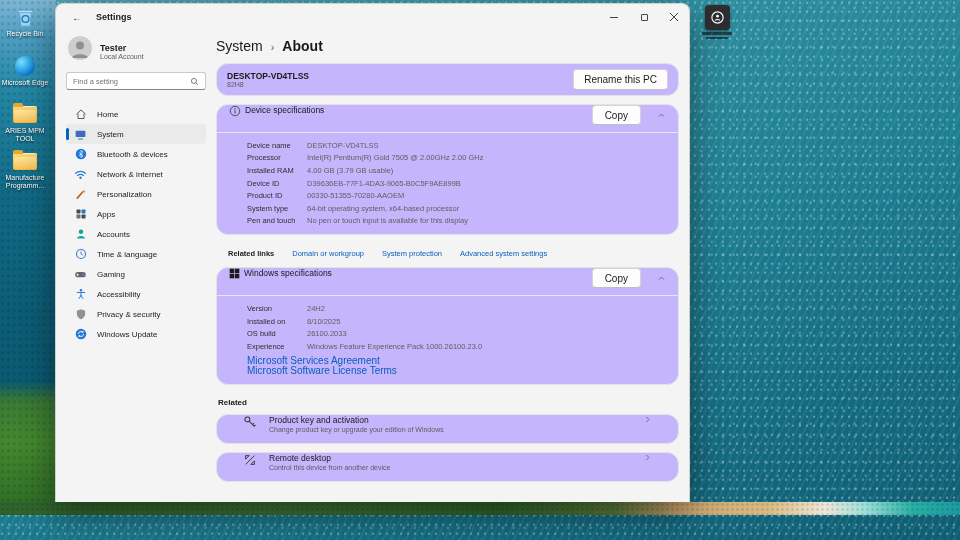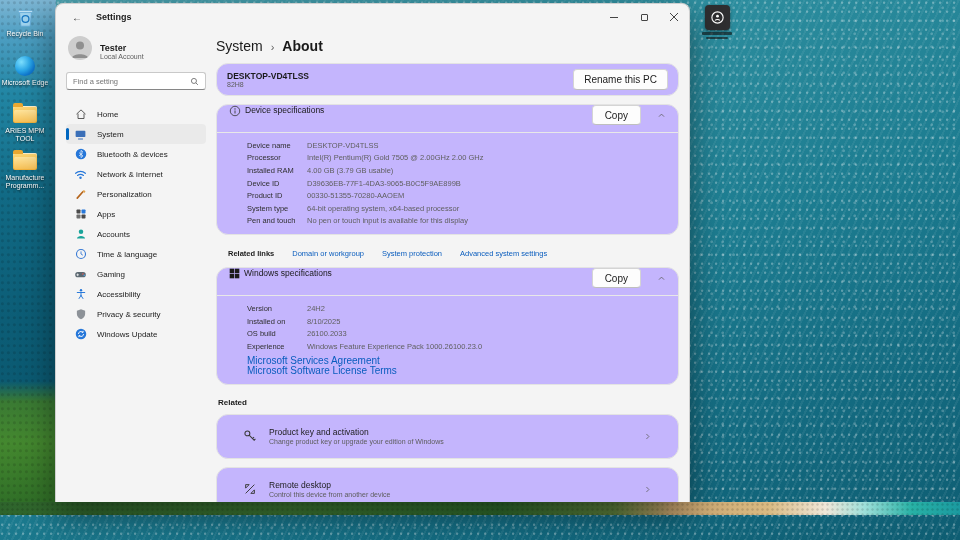--- a/index.html
+++ b/index.html
@@ -82,21 +82,21 @@
   .exp-body{border-top:1px solid #e8e8e8;padding:6px 12px 7px 30px}
   .spec-row{display:flex;align-items:center;height:12.6px;font-size:7.5px}
   .spec-label{width:60px;flex:none;color:#2f2f2f}
   .spec-value{color:#5f5f5f;white-space:nowrap}
   .spec-links{margin-top:3px}
   .spec-links a{display:block;font-size:10px;line-height:10.5px;color:#0a5dbe}
   .related-links{display:flex;align-items:center;gap:18px;padding:6px 12px 9px 12px;font-size:7.5px}
   .rl-label{font-weight:bold;color:#1b1b1b}
   .related-links a{color:#0a5dbe}
   .section-h{font-size:8px;font-weight:bold;color:#1b1b1b;margin:13px 0 7px 2px}
-  .row-card{display:flex;align-items:center;gap:12px;padding:0 26px;height:45px}
+  .row-card{display:flex;align-items:flex-start;gap:12px;padding:0 26px;height:30px}
   .rc-text{display:flex;flex-direction:column;gap:1px}
   .rc-title{font-size:8.5px;color:#1b1b1b}
   .rc-desc{font-size:7px;color:#5d5d5d}
   .rc-end{margin-left:auto;display:flex;align-items:center}
 
   
   .taskbar{position:absolute;left:0;top:544px;width:960px;height:25px;background:rgba(243,244,245,.98);
     border-top:1px solid #d9d9d9;display:flex;align-items:center}
   .tb-widgets{position:absolute;left:20px;display:flex;align-items:center}
   .tb-center{position:absolute;left:350px;display:flex;align-items:center;gap:9px}

